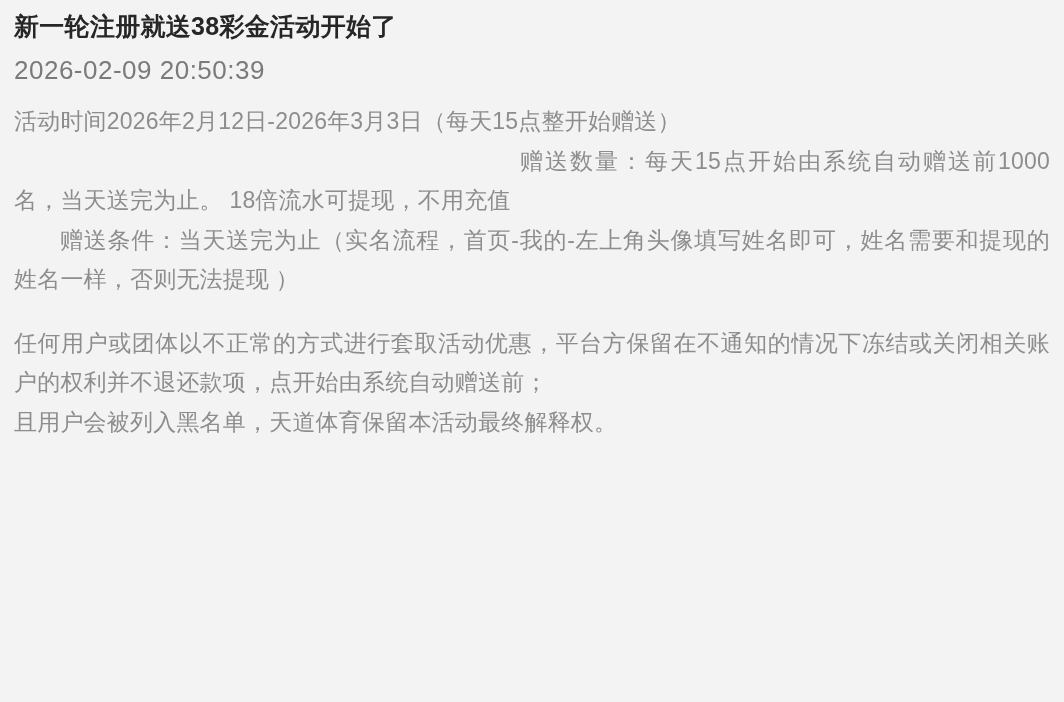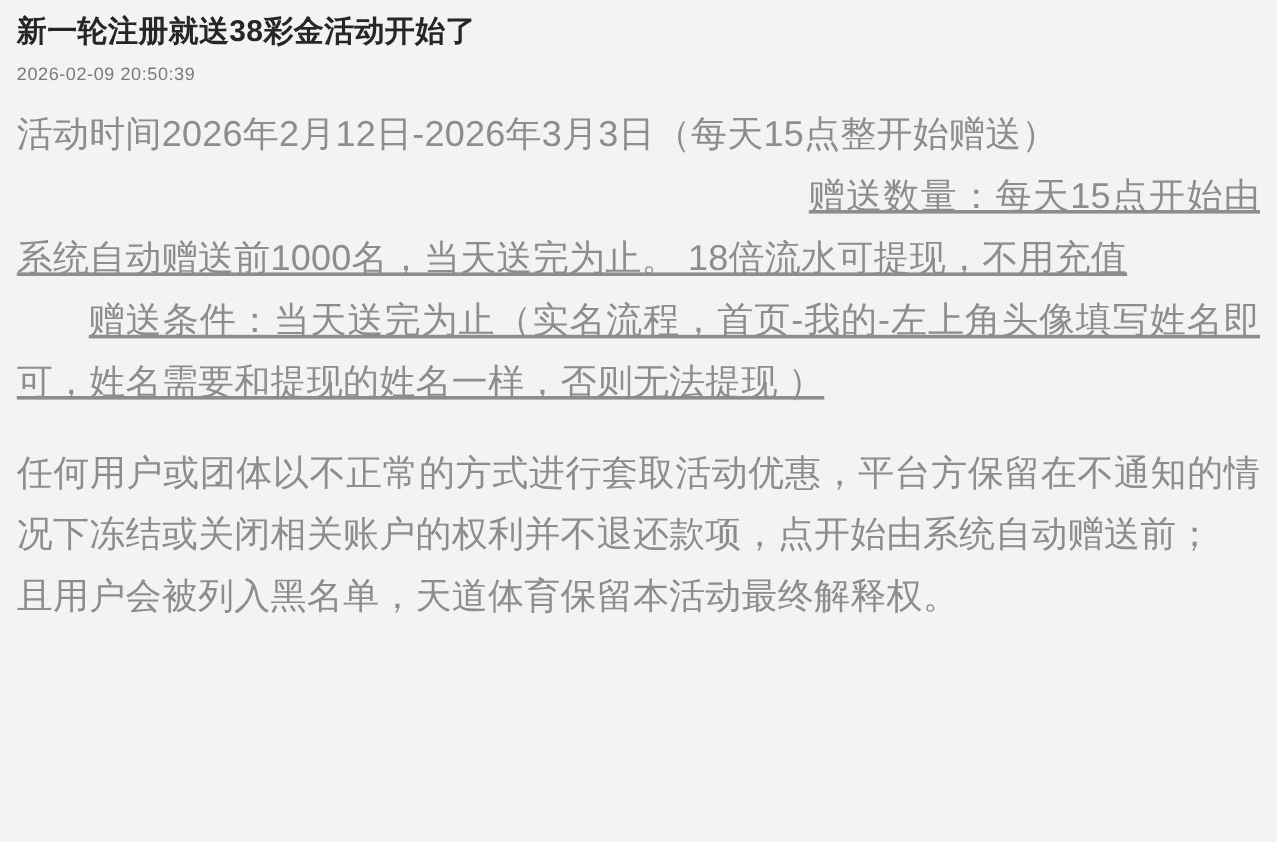--- a/index.html
+++ b/index.html
@@ -23,44 +23,43 @@
   }
   .title {
     font-size: 25px;
     font-weight: bold;
     color: #262626;
     line-height: 1.35;
     letter-spacing: 0.3px;
     margin: 0 0 8px 0;
   }
   .timestamp {
-    font-size: 15px;
+    font-size: 26px;
     color: #7a7a7a;
     line-height: 1.4;
     margin: 0 0 14px 0;
     letter-spacing: 0.5px;
   }
   .body-text {
-    font-size: 30px;
+    font-size: 23px;
     color: #8d8d8d;
     line-height: 1.72;
     letter-spacing: 0.2px;
     margin: 0;
     text-align: justify;
     text-justify: inter-ideograph;
   }
   .para {
     margin: 0 0 0 0;
   }
   .para.period {
     margin-bottom: 0;
   }
   .indent {
     text-indent: 2em;
-    text-decoration: underline;
   }
   .spacer {
     height: 24px;
   }
 </style>
 </head>
 <body>
 
 <div class="page">
 

